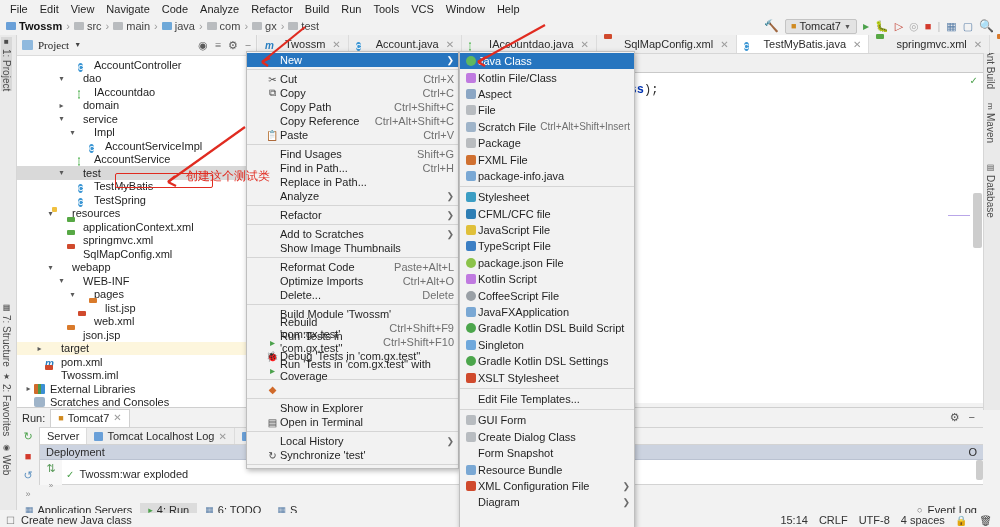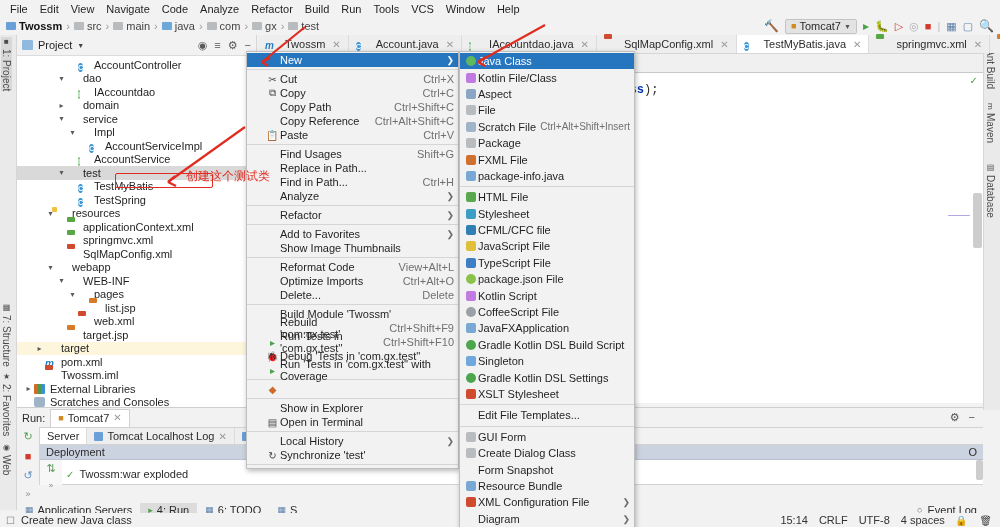--- a/index.html
+++ b/index.html
@@ -35,21 +35,21 @@
   .stripe-right { position:absolute; right:0; top:35px; width:17px; height:375px;
                   background:#eaeaea; border-left:1px solid #d6d6d6; }
   .vlabel { position:absolute; writing-mode:vertical-rl; font-size:10px; color:#4c4c4c;
             white-space:nowrap; display:flex; align-items:center; gap:3px; }
   .vlabel.sel { background:#d8d8d8; }
 
   
   .projectwin { position:absolute; left:17px; top:35px; width:240px; height:372px;
                 background:#ffffff; border-right:1px solid #d6d6d6; }
   .pw-head { height:21px; background:#f2f2f2; border-bottom:1px solid #dcdcdc;
-             display:flex; align-items:center; padding:0 5px; gap:5px; }
+             display:flex; align-items:center; padding:0 5px; gap:5px;font-family:Liberation Serif, serif; }
   .pw-head .title { font-size:11px; color:#1f1f1f; }
   .pw-head .acts { margin-left:auto; display:flex; gap:7px; align-items:center; color:#5a5a5a; }
   .tree { padding-top:2px; font-size:11px; position:relative; }
   .trow { height:13.5px; display:flex; align-items:center; white-space:nowrap; cursor:default; }
   .trow.sel { background:#d9d9d9; }
   .trow.hl { background:#fdf6dd; }
   .arrow { width:11px; text-align:center; font-size:8px; color:#5a5a5a; flex:0 0 11px; }
   .ico { width:13px; height:12px; flex:0 0 13px; margin-right:3px; position:relative; }
   .tlabel { color:#1f1f1f; }
 
@@ -405,21 +405,21 @@
         <div class="trow">
           <span style="flex: 0 0 50px;"></span>
           <span class="arrow"></span>
           <span class="ico"><span class="xmlico"></span></span>
           <span class="tlabel">web.xml</span>
         </div>
         <div class="trow">
           <span style="flex: 0 0 39px;"></span>
           <span class="arrow"></span>
           <span class="ico"><span class="xmlico jsp"></span></span>
-          <span class="tlabel">target.jsp</span>
+          <span class="tlabel">json.jsp</span>
         </div>
         <div class="trow hl">
           <span style="flex: 0 0 17px;"></span>
           <span class="arrow">▸</span>
           <span class="ico"><span class="fold orange"></span></span>
           <span class="tlabel">target</span>
         </div>
         <div class="trow">
           <span style="flex: 0 0 17px;"></span>
           <span class="arrow"></span>
@@ -638,53 +638,53 @@
         <span class="acc">Ctrl+V</span>
       </div>
       <div class="divider"></div>
       <div class="row">
         <span class="mico"></span>
         <span class="lbl">Find Usages</span>
         <span class="acc">Shift+G</span>
       </div>
       <div class="row">
         <span class="mico"></span>
-        <span class="lbl">Replace in Path...</span>
-      </div>
-      <div class="row">
-        <span class="mico"></span>
         <span class="lbl">Find in Path...</span>
         <span class="acc">Ctrl+H</span>
       </div>
       <div class="row">
         <span class="mico"></span>
+        <span class="lbl">Replace in Path...</span>
+      </div>
+      <div class="row">
+        <span class="mico"></span>
         <span class="lbl">Analyze</span>
         <span class="chev">❯</span>
       </div>
       <div class="divider"></div>
       <div class="row">
         <span class="mico"></span>
         <span class="lbl">Refactor</span>
         <span class="chev">❯</span>
       </div>
       <div class="divider"></div>
       <div class="row">
         <span class="mico"></span>
-        <span class="lbl">Add to Favorites</span>
+        <span class="lbl">Add to Scratches</span>
         <span class="chev">❯</span>
       </div>
       <div class="row">
         <span class="mico"></span>
         <span class="lbl">Show Image Thumbnails</span>
       </div>
       <div class="divider"></div>
       <div class="row">
         <span class="mico"></span>
         <span class="lbl">Reformat Code</span>
-        <span class="acc">View+Alt+L</span>
+        <span class="acc">Paste+Alt+L</span>
       </div>
       <div class="row">
         <span class="mico"></span>
         <span class="lbl">Optimize Imports</span>
         <span class="acc">Ctrl+Alt+O</span>
       </div>
       <div class="row">
         <span class="mico"></span>
         <span class="lbl">Delete...</span>
         <span class="acc">Delete</span>
@@ -766,24 +766,20 @@
       </div>
       <div class="row">
         <span class="mico"><span class="sq" style="background: rgb(208, 112, 48);"></span></span>
         <span class="lbl">FXML File</span>
       </div>
       <div class="row">
         <span class="mico"><span class="sq" style="background: rgb(122, 168, 212);"></span></span>
         <span class="lbl">package-info.java</span>
       </div>
       <div class="divider"></div>
-      <div class="row">
-        <span class="mico"><span class="sq" style="background: rgb(90, 168, 79);"></span></span>
-        <span class="lbl">HTML File</span>
-      </div>
       <div class="row">
         <span class="mico"><span class="sq" style="background: rgb(60, 158, 196);"></span></span>
         <span class="lbl">Stylesheet</span>
       </div>
       <div class="row">
         <span class="mico"><span class="sq" style="background: rgb(47, 127, 181);"></span></span>
         <span class="lbl">CFML/CFC file</span>
       </div>
       <div class="row">
         <span class="mico"><span class="sq" style="background: rgb(224, 192, 58);"></span></span>

